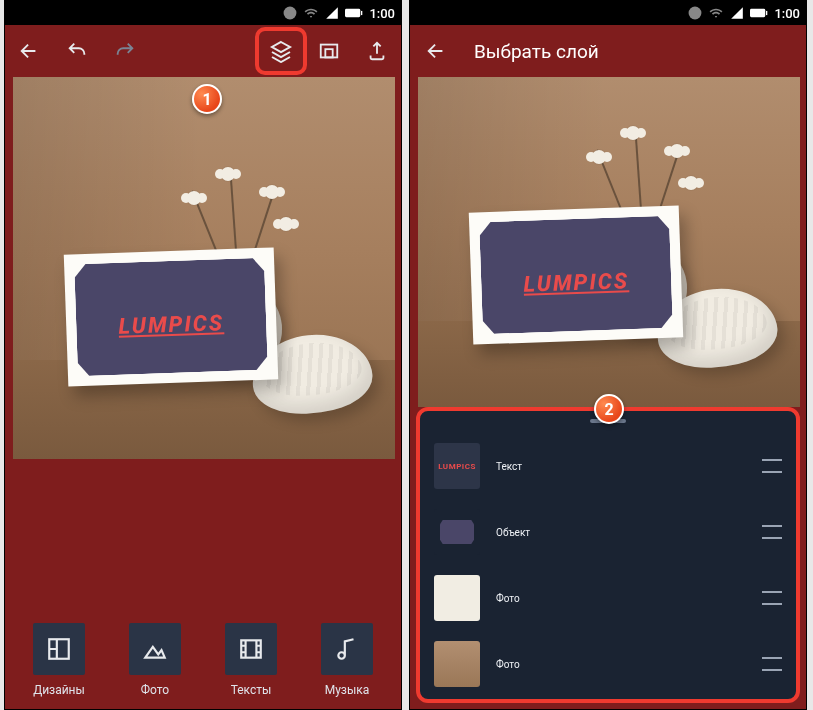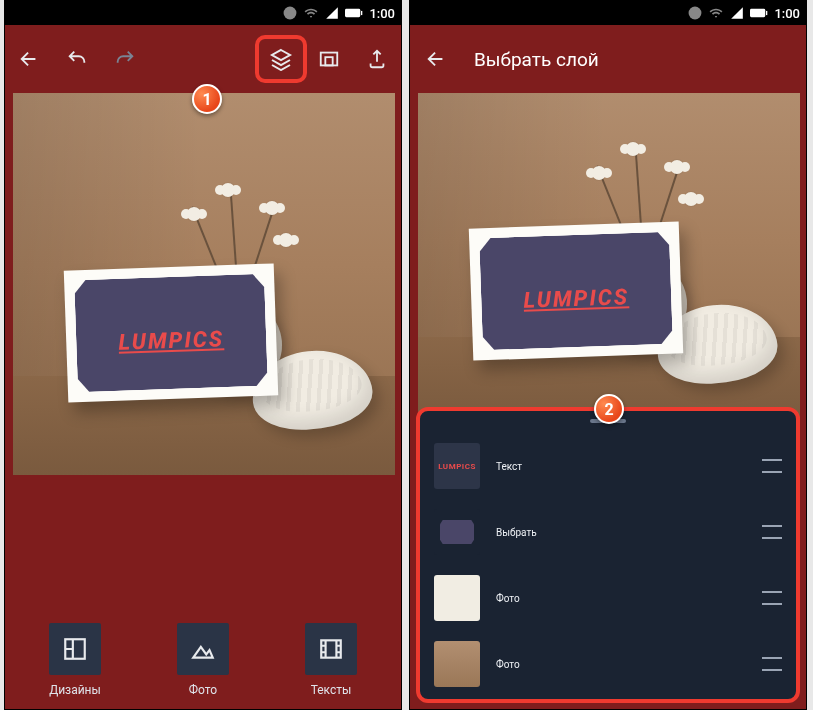--- a/index.html
+++ b/index.html
@@ -7,21 +7,21 @@
   .stage { position: relative; width: 813px; height: 710px; background: #e8e8e8; }
   .phone { position: absolute; top: 0; width: 398px; height: 710px; background: #7f1d1d; overflow: hidden; border: 1px solid #000; }
   .phone.left { left: 4px; }
   .phone.right { left: 409px; }
 
   
   .status { height: 24px; background: #000; display: flex; align-items: center; justify-content: flex-end; padding: 0 6px; gap: 6px; color: #fff; font-size: 13px; font-weight: 500; }
   .status svg { flex-shrink: 0; }
 
   
-  .toolbar { height: 68px; display: flex; align-items: center; justify-content: space-between; padding: 0 4px; }
+  .toolbar { height: 52px; display: flex; align-items: center; justify-content: space-between; padding: 0 4px; }
   .tb-group { display: flex; align-items: center; gap: 8px; }
   .tb-btn { width: 40px; height: 40px; display: flex; align-items: center; justify-content: center; color: #e8eaed; position: relative; }
   .tb-btn.dim { color: #7a8494; }
   .tb-highlight { position: absolute; border: 4px solid #ef3a2f; border-radius: 10px; pointer-events: none; }
   .tb-title { color: #fff; font-size: 19px; margin-left: 18px; }
 
   
   .canvas-wrap { padding: 0 8px; }
   .canvas { width: 382px; height: 382px; position: relative; overflow: hidden; }
   .bg { position: absolute; inset: 0; background: linear-gradient(180deg, #b18d6e 0%, #a67f5e 45%, #916d4d 100%); }
@@ -171,20 +171,28 @@
         </div>
         <div class="tool">
           <div class="tool-ico">
               <svg width="26" height="26" viewBox="0 0 24 24" fill="none" stroke="currentColor" stroke-width="2">
                 <rect x="3" y="4" width="18" height="16"></rect>
                 <path d="M7 4v16M17 4v16M3 9h4M3 15h4M17 9h4M17 15h4"></path>
               </svg>
             </div>
           <div class="tool-lbl">Тексты</div>
         </div>
+        <div class="tool">
+          <div class="tool-ico">
+              <svg width="26" height="26" viewBox="0 0 24 24" fill="none" stroke="currentColor" stroke-width="2">
+                <path d="M10 18a3 3 0 11-6 0 3 3 0 016 0zM10 18V5l8-2"></path>
+              </svg>
+            </div>
+          <div class="tool-lbl">Музыка</div>
+        </div>
       </div>
     </div>
   </div>
 
   <div class="phone right">
     <div class="status">
       <svg width="14" height="14" viewBox="0 0 24 24" fill="#888">
           <circle cx="12" cy="12" r="11"></circle>
         </svg>
       <svg width="16" height="14" viewBox="0 0 24 24" fill="#888">
@@ -244,21 +252,21 @@
         <div class="grip">
             <span></span>
             <span></span>
           </div>
       </div>
 
       <div class="layer">
         <div class="thumb obj">
             <div class="oct"></div>
           </div>
-        <div class="layer-name">Выбрать</div>
+        <div class="layer-name">Объект</div>
         <div class="grip">
             <span></span>
             <span></span>
           </div>
       </div>
 
       <div class="layer">
         <div class="thumb photo1"></div>
         <div class="layer-name">Фото</div>
         <div class="grip">

